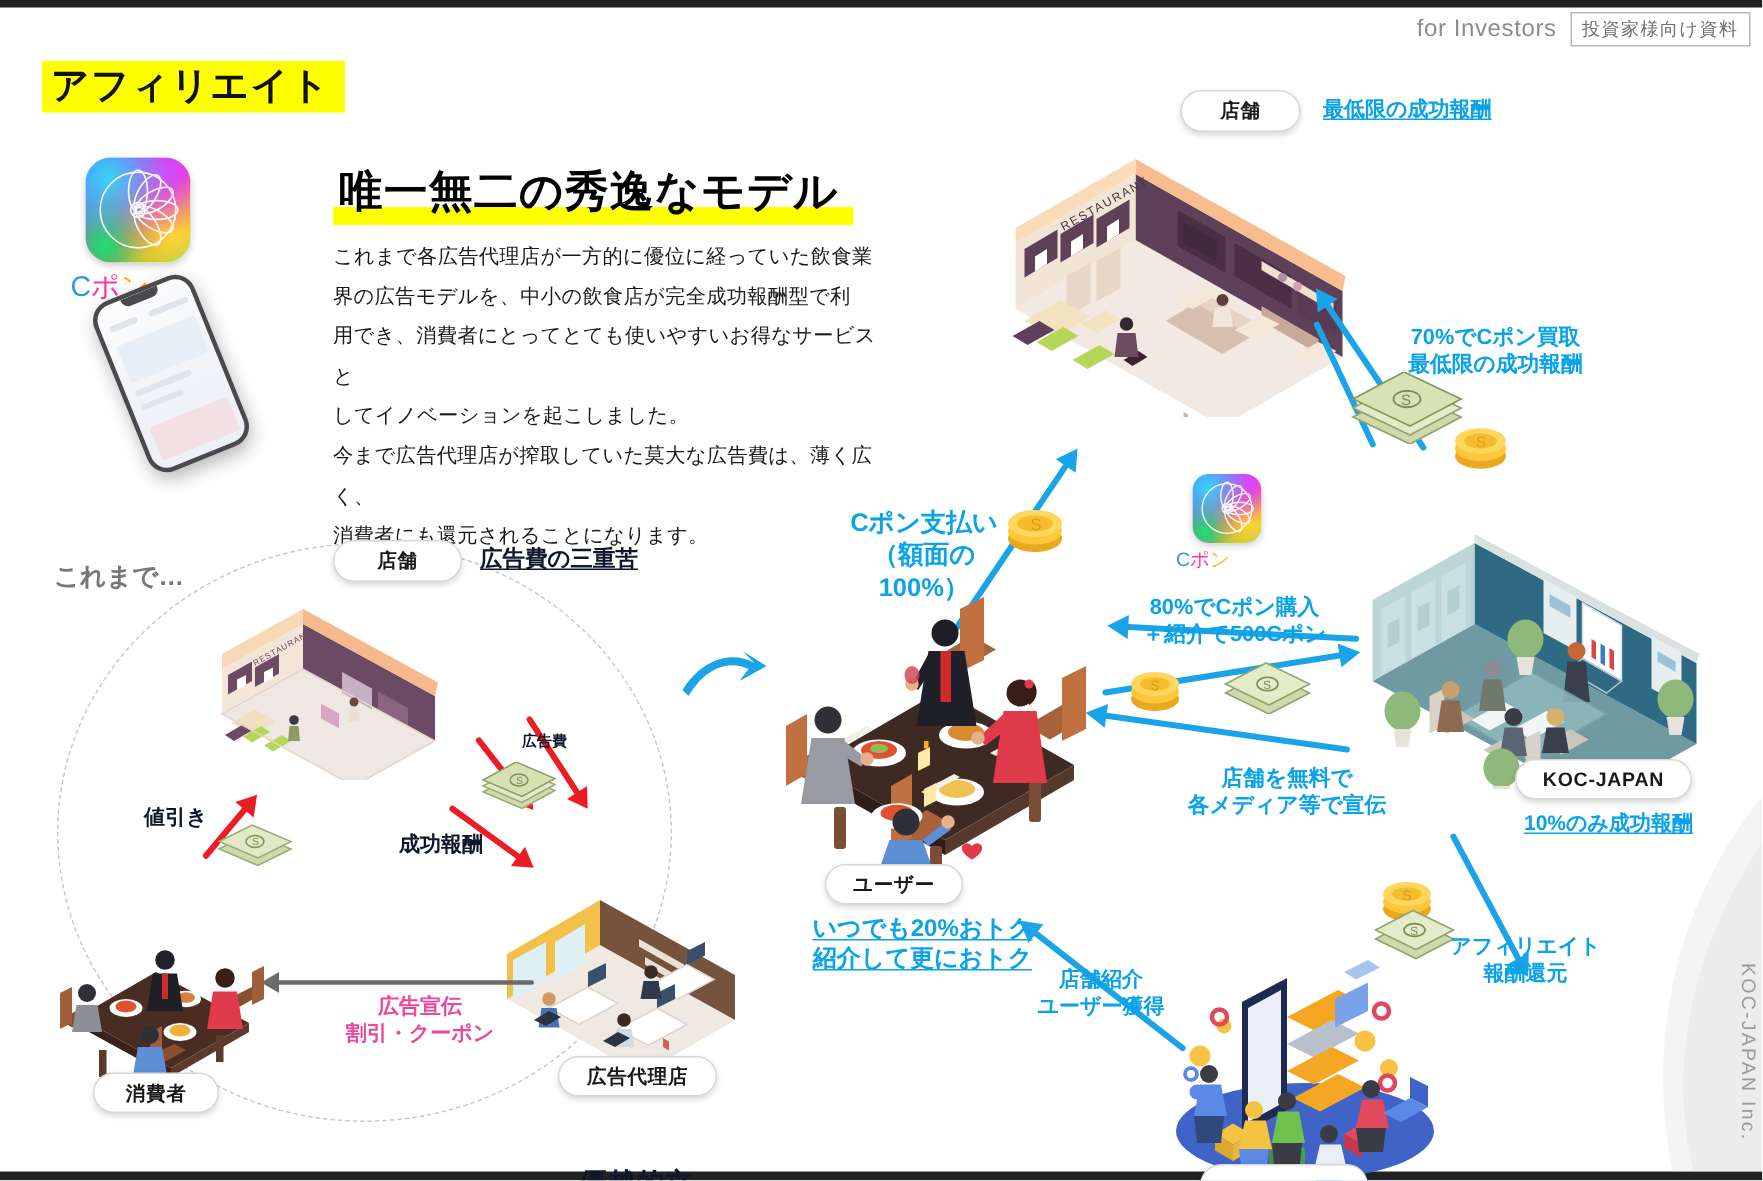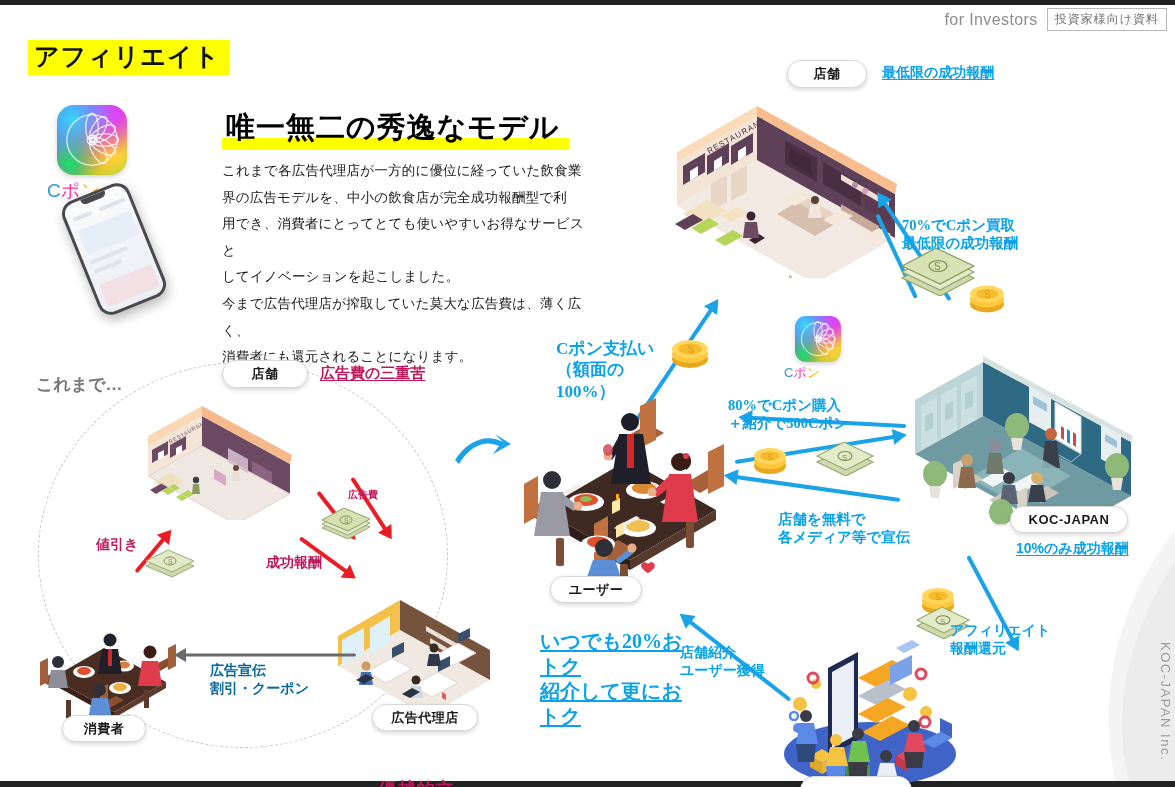--- a/index.html
+++ b/index.html
@@ -53,25 +53,25 @@
   .phone .body{width:100%;height:100%;border-radius:14px;background:#4a4a4e;
     box-shadow:0 5px 12px rgba(0,0,0,.28);padding:3px;box-sizing:border-box;}
   .phone .scr{width:100%;height:100%;border-radius:11px;
     background:linear-gradient(170deg,#fdfdfd 0%,#f2f4f8 46%,#eceff5 100%);position:relative;overflow:hidden;}
   .phone .notch{position:absolute;left:50%;top:0;transform:translateX(-50%);width:26px;height:6px;
     background:#4a4a4e;border-radius:0 0 5px 5px;}
   .phone .r{position:absolute;background:#dfe3ea;border-radius:2px;}
 
   
   .lbl{position:absolute;font-weight:bold;line-height:1.25;white-space:pre-line;}
-  .lbl.red{color:#be185d;}
+  .lbl.red{color:#0f172a;}
   .lbl.blue{color:#0aa2e8;}
   .lbl.gray{color:#777;}
   .lbl.u{text-decoration:underline;text-underline-offset:2px;}
-  .lbl.c{text-align:left;font-family:Liberation Serif, serif;}
+  .lbl.c{text-align:center;}
 
   
   .pill{position:absolute;background:#fff;border:1.6px solid #d8d8d8;border-radius:999px;
     box-shadow:0 2px 4px rgba(0,0,0,.16);display:flex;align-items:center;justify-content:center;
     font-size:13px;font-weight:bold;color:#1a1a1a;letter-spacing:.5px;z-index:6;}
 
   
   .dashed{position:absolute;border:1.6px dashed #c6c6c6;border-radius:50%;}
 
   
@@ -315,21 +315,21 @@
       <path d="M72 106 L82 100 L90 104 L80 110 Z" fill="#2b3442"></path>
     </svg>
   </div>
   <div class="pill" style="left:372px;top:704px;width:104px;height:25px;">広告代理店</div>
   <div class="lbl red u c" style="left:378px;top:778px;width:92px;font-size:19px;">優越的立場</div>
 
   <div class="arrow gray" style="left:356px;top:655px;width:186px;transform:rotate(180deg);">
     <div class="shaft" style="width:172px;"></div>
       <div class="head" style="left:170px;"></div>
   </div>
-  <div class="lbl gray c" style="left:210px;top:662px;width:140px;font-size:14px;color:#0369a1;">広告宣伝
+  <div class="lbl gray c" style="left:210px;top:662px;width:140px;font-size:14px;color:#ec4899;">広告宣伝
 割引・クーポン</div>
 
   <div class="bigarrow">
     <svg viewBox="0 0 56 34">
         <path d="M0 28 C14 6 34 2 48 10 L40 2 L56 12 L38 22 L44 14 C32 8 16 12 4 32 Z" fill="#1ba3e8"></path>
       </svg>
   </div>
 
   <div class="iso" style="left:665px;top:88px;width:290px;height:190px;">
     <svg viewBox="0 0 290 190">
@@ -650,21 +650,21 @@
       <circle cx="84" cy="150" r="9" fill="#2f2f38"></circle>
       <path d="M73 162 L95 162 L102 182 L66 182 Z" fill="#5d8fd6"></path>
       <path d="M95 162 L110 150 L114 155 L99 166 Z" fill="#5d8fd6"></path>
       <circle cx="112" cy="150" r="4.5" fill="#e8b08a"></circle>
 
       <path d="M128 166 c-3 -4 -9 -1 -6 4 c2 3 6 5 6 5 c0 0 4 -2 6 -5 c3 -5 -3 -8 -6 -4 Z" fill="#e03b4a"></path>
     </svg>
   </div>
 
   <div class="pill" style="left:550px;top:576px;width:90px;height:25px;">ユーザー</div>
-  <div class="lbl blue u c" style="left:540px;top:610px;width:150px;font-size:20px;margin-top:19px;">いつでも20%おトク
+  <div class="lbl blue u c" style="left:540px;top:610px;width:150px;font-size:16px;">いつでも20%おトク
 紹介して更におトク</div>
 
   <div class="arrow blue" style="left:790px;top:700px;width:142px;transform:rotate(-142deg);">
     <div class="shaft" style="width:128px;"></div>
       <div class="head" style="left:126px;"></div>
   </div>
   <div class="lbl blue c" style="left:680px;top:644px;width:108px;font-size:14px;">店舗紹介
 ユーザー獲得</div>
 
   <div class="iso" style="left:762px;top:638px;width:216px;height:150px;">

